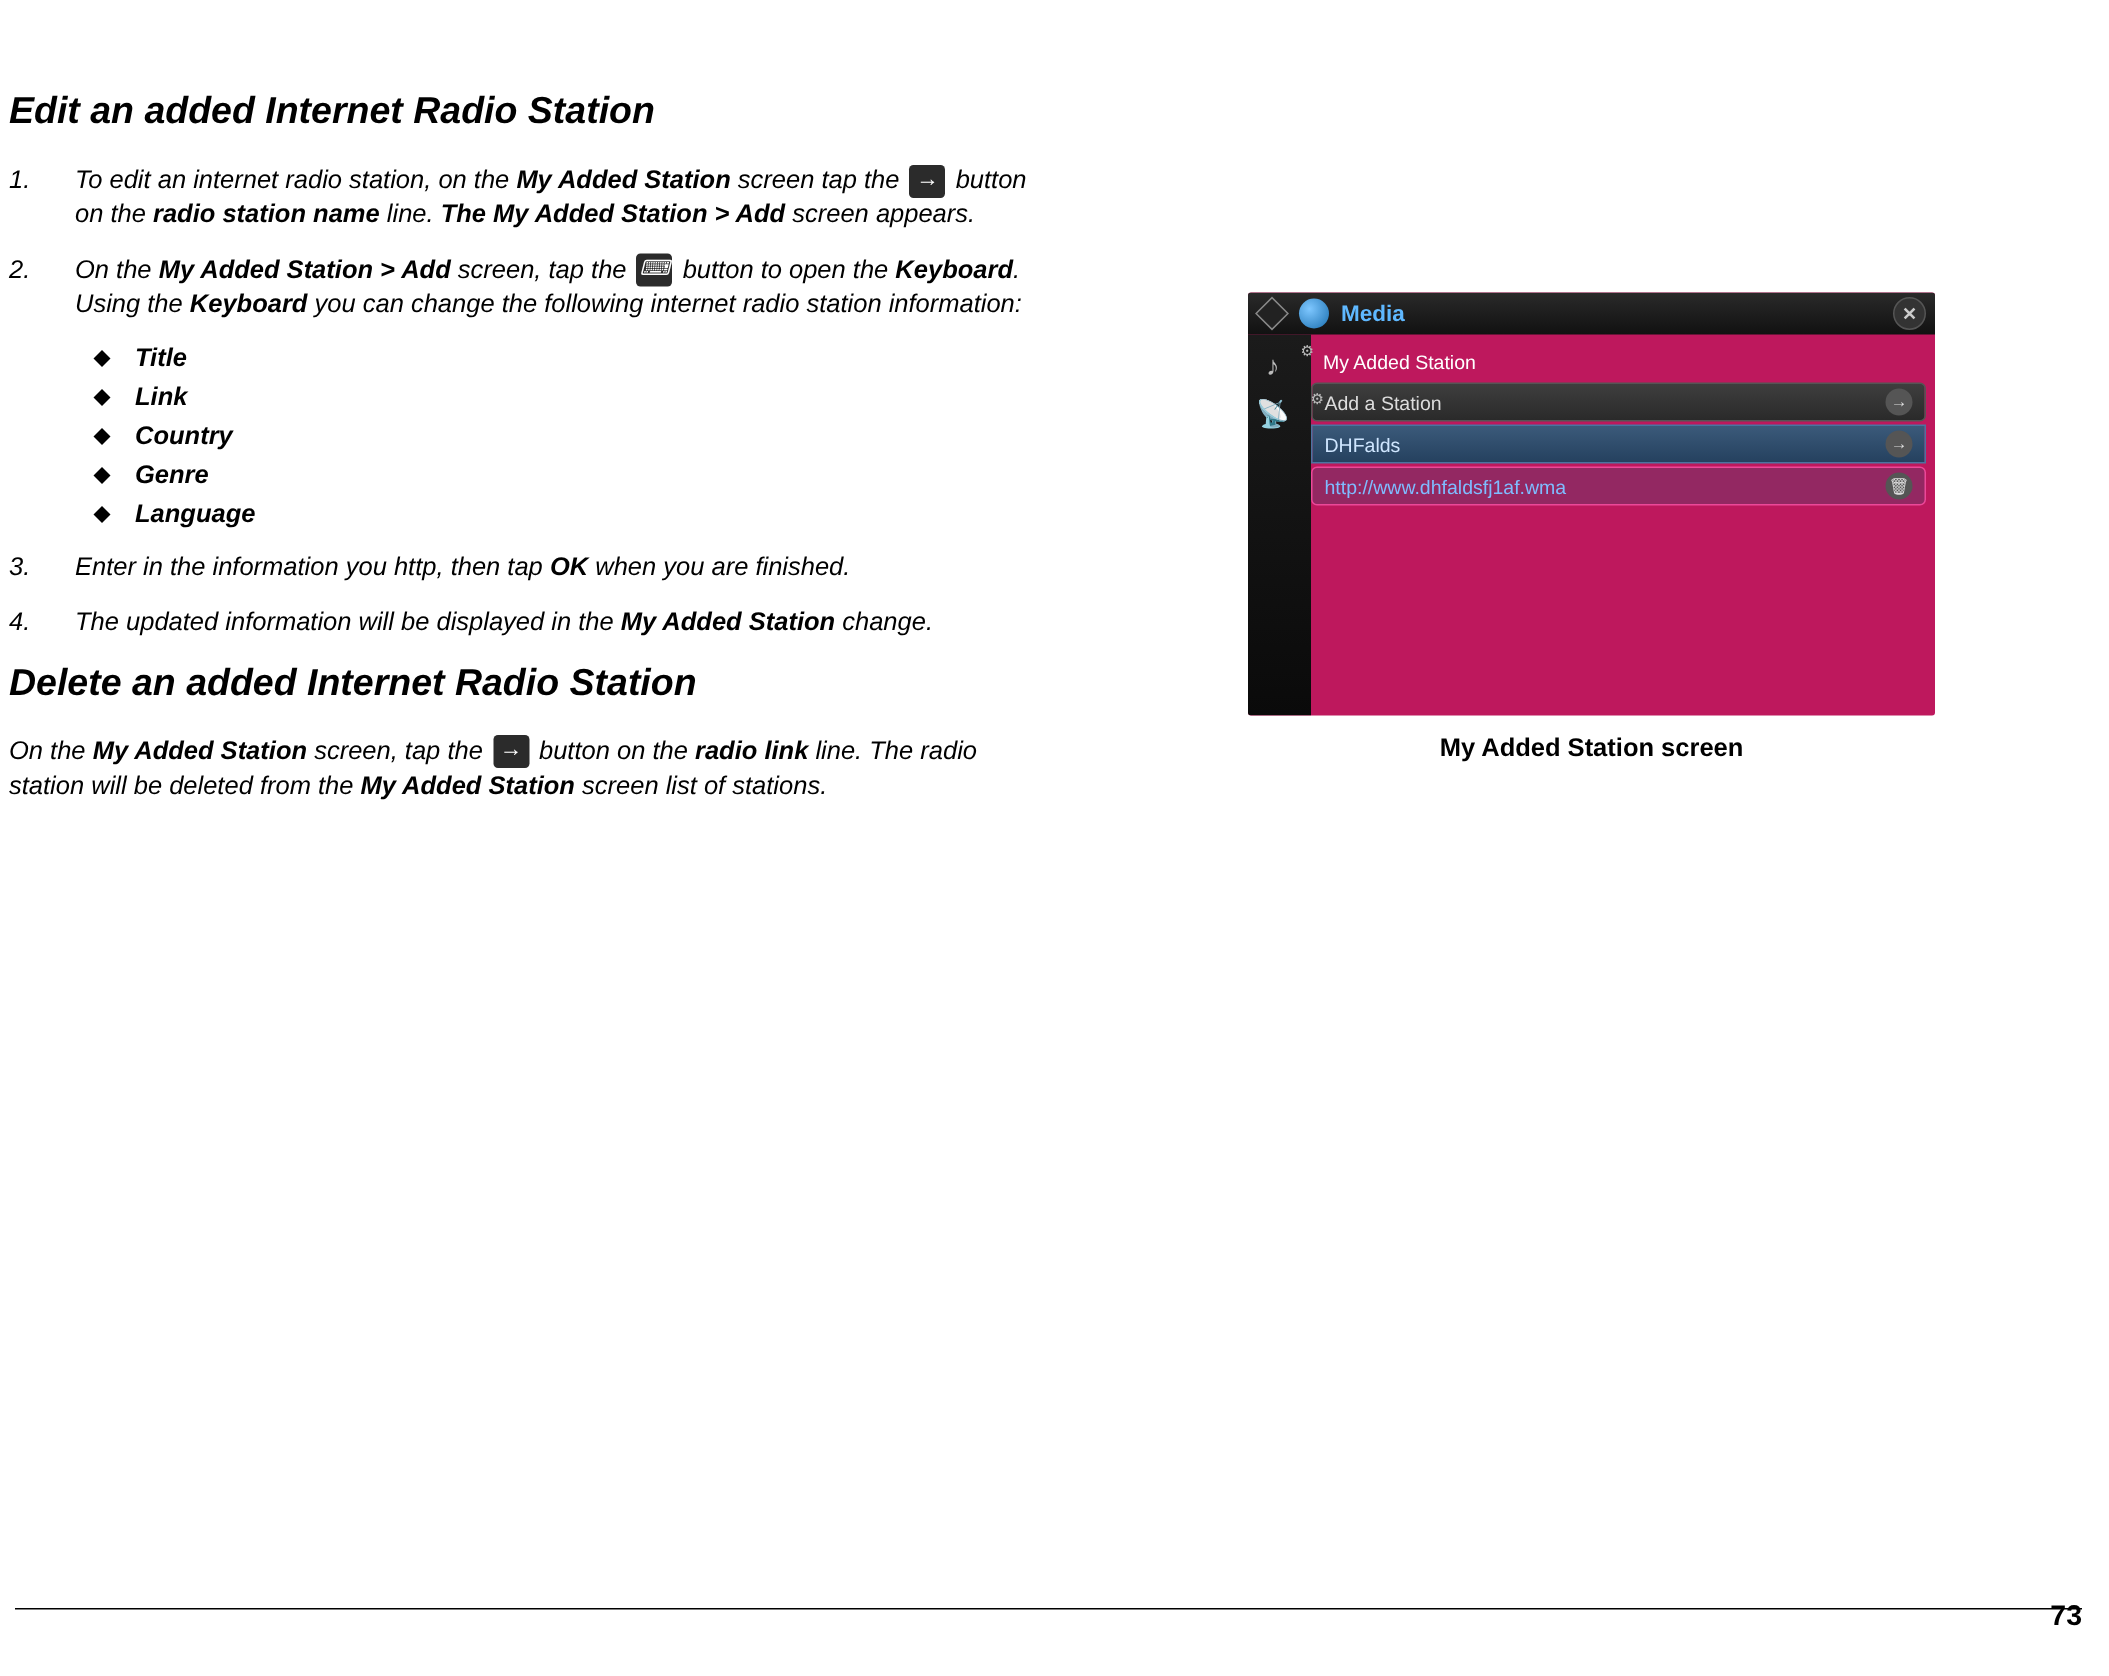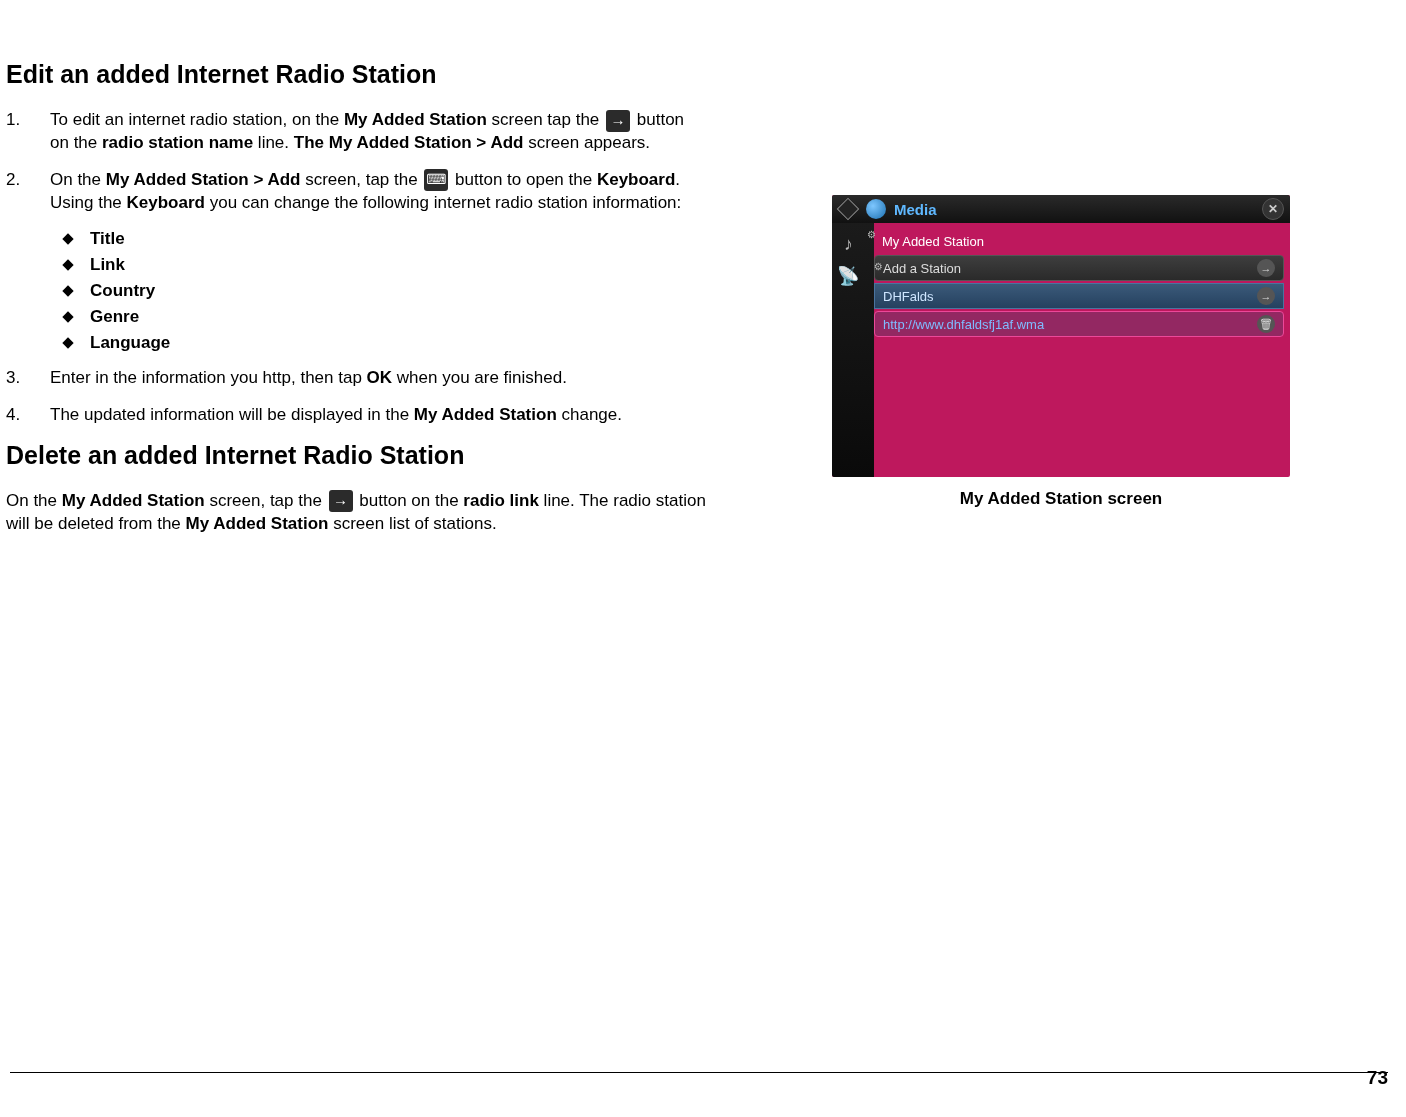--- a/index.html
+++ b/index.html
@@ -17,20 +17,21 @@
     padding: 50px 10px 0 6px;
     box-sizing: border-box;
   }
   .columns {
     display: flex;
     flex-direction: row;
   }
   .left-col {
     width: 700px;
     padding-right: 20px;
+    font-style: italic;
   }
   .right-col {
     flex: 1;
     padding-top: 145px;
   }
   h2 {
     font-size: 25px;
     font-weight: bold;
     margin: 10px 0 20px 0;
   }

